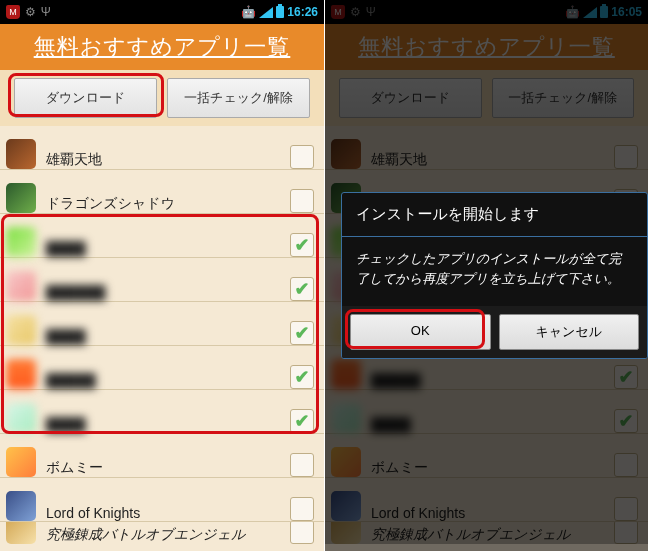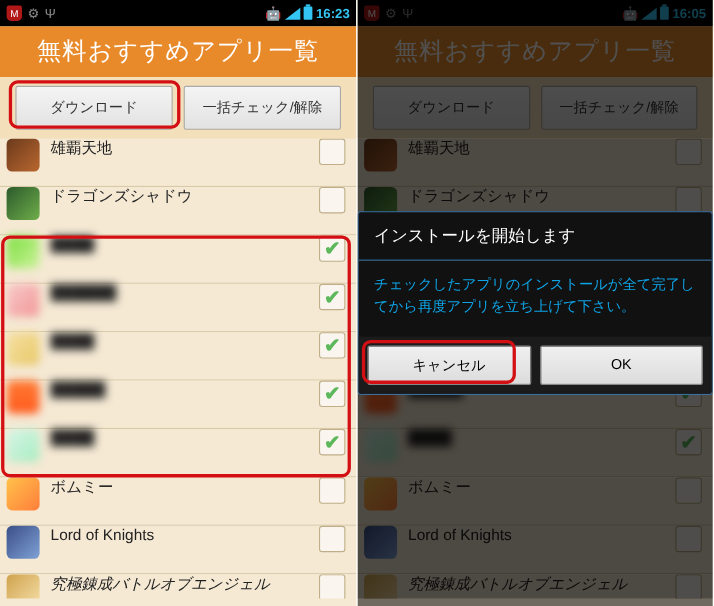--- a/index.html
+++ b/index.html
@@ -3,36 +3,36 @@
 <meta charset="utf-8">
 <style>
   * { box-sizing: border-box; margin: 0; padding: 0; }
   body { background: #fff; font-family: sans-serif; display: flex; }
   .phone { width: 324px; height: 551px; position: relative; overflow: hidden; background: #f5e9d4; display: flex; flex-direction: column; }
   .phone + .phone { border-left: 1px solid #fff; }
   .status-bar { height: 24px; background: #000; display: flex; align-items: center; padding: 0 6px; color: #fff; font-size: 12px; }
   .status-left { display: flex; gap: 5px; align-items: center; }
   .status-right { margin-left: auto; display: flex; gap: 3px; align-items: center; color: #33c5f3; font-weight: bold; }
   .shield { width: 14px; height: 14px; background: #b01818; border-radius: 2px 2px 4px 4px; display: flex; align-items: center; justify-content: center; font-size: 9px; color: #fff; }
-  .header { background: #e88a2a; color: #fff; font-size: 22px; text-align: center; padding: 8px 0; letter-spacing: 1px; }
+  .header { background: #e88a2a; color: #fff; font-size: 22px; text-align: center; padding: 8px 0; letter-spacing: 1px; text-decoration: underline; }
   .btn-row { display: flex; gap: 10px; padding: 8px 14px; background: #f3dfba; }
   .btn { flex: 1; background: linear-gradient(#f4f4f4,#e2e2e2); border: 1px solid #aaa; border-radius: 2px; padding: 10px 4px; text-align: center; font-size: 13px; color: #333; cursor: pointer; }
   .hl { position: absolute; border: 3px solid #d40f14; border-radius: 8px; pointer-events: none; }
   .list { flex: 1; overflow: hidden; }
-  .row { display: flex; align-items: flex-start; height: 44px; border-bottom: 1px solid #d8c9a8; padding: 0 10px 0 6px; background: #f5e9d4; }
+  .row { display: flex; align-items: flex-end; height: 44px; border-bottom: 1px solid #d8c9a8; padding: 0 10px 0 6px; background: #f5e9d4; }
   .icon { width: 30px; height: 30px; border-radius: 5px; margin-right: 10px; flex-shrink: 0; }
   .label { flex: 1; font-size: 14px; color: #222; white-space: nowrap; overflow: hidden; }
   .blur { filter: blur(4px); }
   .cb { width: 24px; height: 24px; border: 1px solid #bfae87; border-radius: 3px; display: flex; align-items: center; justify-content: center; background: #faf6ef; }
   .cb.on::after { content: "✔"; color: #5db85b; font-size: 18px; font-weight: bold; }
   .halfrow { height: 22px; overflow: hidden; border-bottom: none; font-style: italic; }
   .overlay { position: absolute; inset: 0; background: rgba(0,0,0,0.55); display: flex; align-items: center; justify-content: center; }
-  .dialog { width: 344px; background: #111; border: 1px solid #3a6fa0; border-radius: 3px; overflow: hidden; }
+  .dialog { width: 344px; background: #111; border: 1px solid #3a6fa0; border-radius: 3px; overflow: hidden; margin-left: 16px; }
   .dlg-title { color: #fff; font-size: 15px; padding: 12px 14px; border-bottom: 1px solid #3a6fa0; }
-  .dlg-body { color: #0ea5e9; font-size: 13px; padding: 12px 14px 18px; line-height: 1.5; }
+  .dlg-body { color: #ffffff; font-size: 13px; padding: 12px 14px 18px; line-height: 1.5; font-style: italic; }
   .dlg-btns { display: flex; gap: 8px; padding: 8px; background: #1b1b1b; }
   .dlg-btn { flex: 1; background: linear-gradient(#f0f0f0,#dcdcdc); border: 1px solid #888; border-radius: 2px; padding: 8px 0; text-align: center; font-size: 13px; cursor: pointer; }
   .bg-blur-wrap { filter: brightness(0.7); }
   .sig { width:0;height:0;border-style:solid;border-width:0 0 11px 14px;border-color:transparent transparent #33c5f3 transparent; }
   .batt { width:8px;height:12px;background:#33c5f3;border-radius:1px;position:relative; }
   .batt::before{content:"";position:absolute;top:-2px;left:2px;width:4px;height:2px;background:#33c5f3;}
 </style>
 </head>
 <body>
 
@@ -40,21 +40,21 @@
   <div class="status-bar">
     <div class="status-left">
       <span class="shield">M</span>
       <span style="color:#888">⚙</span>
       <span style="color:#888">Ψ</span>
     </div>
     <div class="status-right">
       <span>🤖</span>
       <span class="sig"></span>
       <span class="batt"></span>
-      <span>16:23</span>
+      <span>16:26</span>
     </div>
   </div>
   <div class="header">無料おすすめアプリ一覧</div>
   <div class="btn-row" style="position:relative">
     <div class="btn">ダウンロード</div>
     <div class="btn">一括チェック/解除</div>
     <div class="hl" style="left:8px;top:3px;width:156px;height:44px"></div>
   </div>
   <div class="list" style="position:relative">
     <div id="rows-left">
@@ -186,19 +186,19 @@
             <div class="cb"></div>
           </div>
         </div>
     </div>
   </div>
   <div class="overlay">
     <div class="dialog">
       <div class="dlg-title">インストールを開始します</div>
       <div class="dlg-body">チェックしたアプリのインストールが全て完了してから再度アプリを立ち上げて下さい。</div>
       <div class="dlg-btns" style="position:relative">
+        <div class="dlg-btn">OK</div>
         <div class="dlg-btn">キャンセル</div>
-        <div class="dlg-btn">OK</div>
         <div class="hl" style="left:3px;top:3px;width:140px;height:40px"></div>
       </div>
     </div>
   </div>
 </div>
 
 </body></html>

